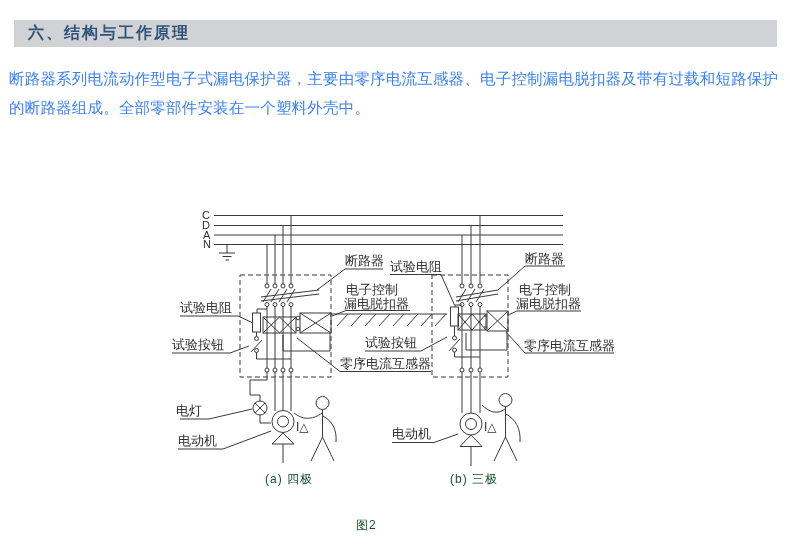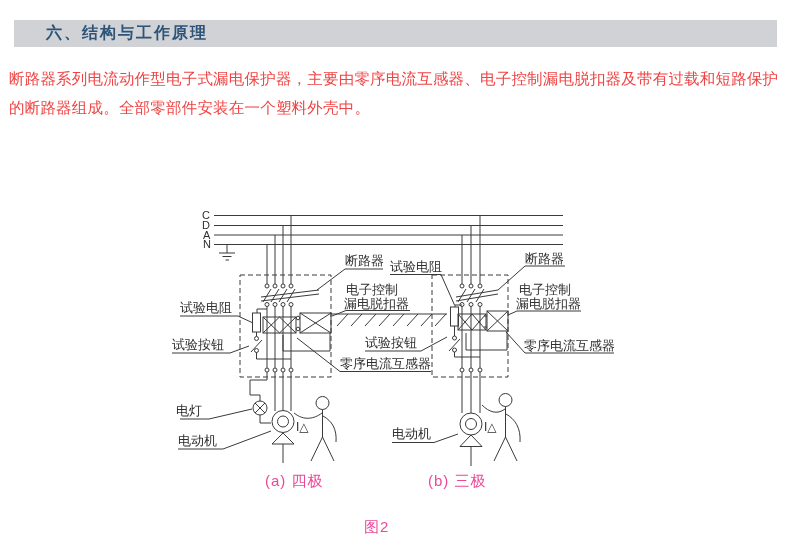--- a/index.html
+++ b/index.html
@@ -6,33 +6,33 @@
   body{background:#ffffff;}
   #page{
     position:relative;width:790px;height:552px;background:#ffffff;overflow:hidden;
     font-family:"Liberation Sans","DejaVu Sans",sans-serif;
   }
   #section-header{
     position:absolute;left:14px;top:20px;width:763px;height:27px;
     background:#d0d2d5;display:flex;align-items:center;
   }
   #section-header .title{
-    padding-left:32px;font-size:16px;font-weight:bold;color:#2d5478;letter-spacing:2px;
+    padding-left:14px;font-size:16px;font-weight:bold;color:#2d5478;letter-spacing:2px;
   }
   #body-text{
     position:absolute;left:9px;top:64px;width:778px;
-    font-size:15.5px;line-height:29px;color:#ef4444;letter-spacing:0.2px;
+    font-size:15.5px;line-height:29px;color:#3b82f6;letter-spacing:0.2px;
   }
   #body-text p{margin:0;}
   .dlabel{
     position:absolute;font-size:13px;color:#2f2f2f;line-height:1;white-space:nowrap;
   }
   .buslabel{position:absolute;font-size:11px;color:#2f2f2f;line-height:1;}
   .ia{position:absolute;font-size:12px;color:#2f2f2f;line-height:1;white-space:nowrap;}
-  .dcap{position:absolute;font-size:15px;color:#ec4899;line-height:1;white-space:nowrap;letter-spacing:1px;}
+  .dcap{position:absolute;font-size:12px;color:#14532d;line-height:1;white-space:nowrap;letter-spacing:1px;}
   #diagram-svg{position:absolute;left:0;top:0;}
   svg line, svg path, svg rect, svg polyline{stroke:#3a3a3a;stroke-width:1;fill:none;}
   svg circle{stroke:#3a3a3a;stroke-width:1;fill:#ffffff;}
   .dashed{stroke-dasharray:5,3;}
 </style>
 </head>
 <body>
 
 <div id="page">
 
@@ -295,16 +295,16 @@
   <span class="dlabel" style="left:390px;top:260px">试验电阻</span>
   <span class="dlabel" style="left:525px;top:252px">断路器</span>
   <span class="dlabel" style="left:519px;top:283px">电子控制</span>
   <span class="dlabel" style="left:516px;top:296.5px">漏电脱扣器</span>
   <span class="dlabel" style="left:365px;top:336px">试验按钮</span>
   <span class="dlabel" style="left:524px;top:338.5px">零序电流互感器</span>
   <span class="dlabel" style="left:392px;top:427px">电动机</span>
   <span class="ia" style="left:484px;top:421px">I△</span>
 
   <span class="dcap" style="left:265px;top:473px">(a) 四极</span>
-  <span class="dcap" style="left:428px;top:473px">(b) 三极</span>
-  <span class="dcap" style="left:364px;top:519px">图2</span>
+  <span class="dcap" style="left:450px;top:473px">(b) 三极</span>
+  <span class="dcap" style="left:356px;top:519px">图2</span>
 
 </div>
 
 </body></html>

